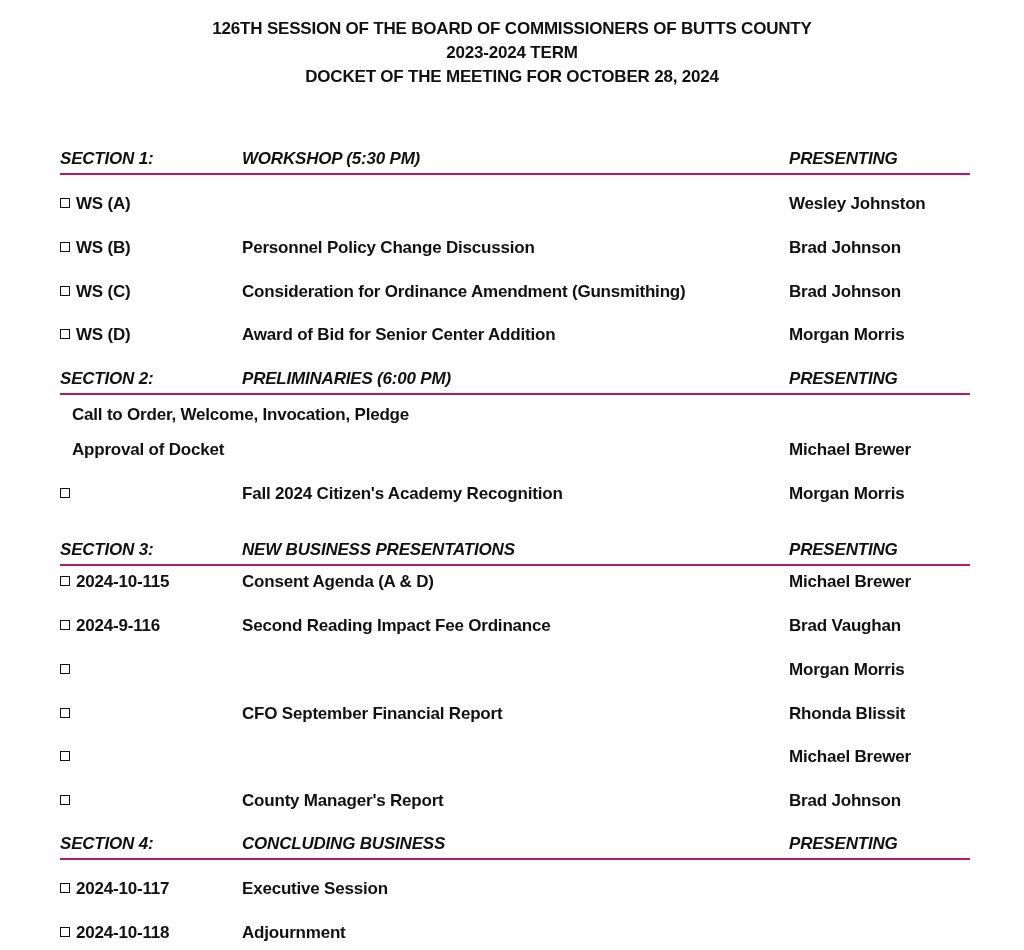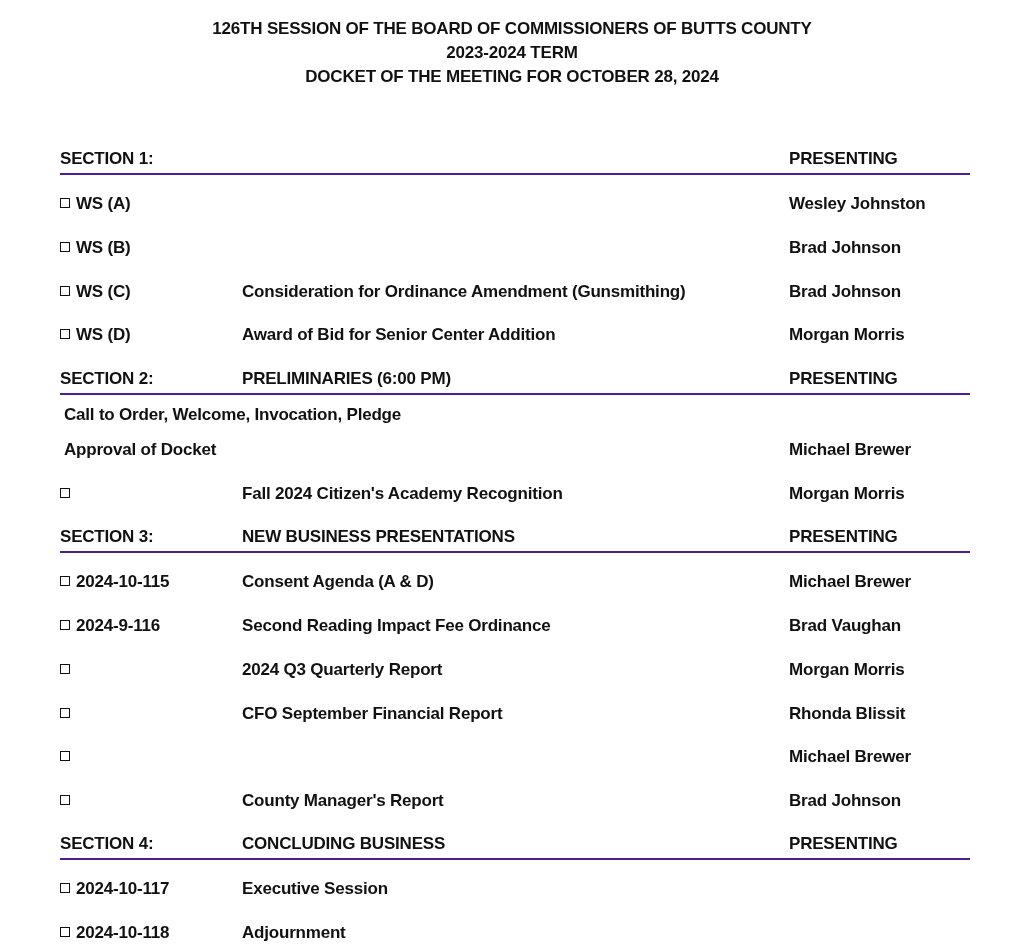--- a/index.html
+++ b/index.html
@@ -12,46 +12,48 @@
       position: absolute; left: 0; width: 1024px; text-align: center;
       font-weight: bold; font-size: 17px; line-height: 24px; letter-spacing: -0.2px;
     }
     .row {
       position: absolute; left: 60px; width: 910px; height: 24px;
       font-weight: bold; font-size: 17px; line-height: 24px; letter-spacing: -0.2px;
     }
     .row .c1 { position: absolute; left: 0; white-space: nowrap; }
     .row .c2 { position: absolute; left: 182px; white-space: nowrap; }
     .row .c3 { position: absolute; left: 729px; white-space: nowrap; }
-    .row .full { position: absolute; left: 4px; white-space: nowrap; }
-    .section { border-bottom: 2px solid #4c1d95; height: 26px; }
+    .row .full { position: absolute; left: 12px; white-space: nowrap; }
+    .section { border-bottom: 2px solid #be185d; height: 26px; font-style: italic; }
     .cb {
       display: inline-block; width: 10px; height: 10px; border: 1.5px solid #111;
       box-sizing: border-box; vertical-align: 1px; margin-right: 6px;
     }
   </style>
 </head>
 <body>
 
 <div>
   <div class="title" style="top:17px">126TH SESSION OF THE BOARD OF COMMISSIONERS OF BUTTS COUNTY</div>
   <div class="title" style="top:41px">2023-2024 TERM</div>
   <div class="title" style="top:65px">DOCKET OF THE MEETING FOR OCTOBER 28, 2024</div>
 </div>
 
 <div class="row section" style="top:147px">
   <span class="c1">SECTION 1:</span>
+  <span class="c2">WORKSHOP (5:30 PM)</span>
   <span class="c3">PRESENTING</span>
 </div>
 <div class="row" style="top:192px">
   <span class="c1"><span class="cb"></span><span>WS (A)</span></span>
   <span class="c3">Wesley Johnston</span>
 </div>
 <div class="row" style="top:236px">
   <span class="c1"><span class="cb"></span><span>WS (B)</span></span>
+  <span class="c2">Personnel Policy Change Discussion</span>
   <span class="c3">Brad Johnson</span>
 </div>
 <div class="row" style="top:280px">
   <span class="c1"><span class="cb"></span><span>WS (C)</span></span>
   <span class="c2">Consideration for Ordinance Amendment (Gunsmithing)</span>
   <span class="c3">Brad Johnson</span>
 </div>
 <div class="row" style="top:323px">
   <span class="c1"><span class="cb"></span><span>WS (D)</span></span>
   <span class="c2">Award of Bid for Senior Center Addition</span>
@@ -69,38 +71,37 @@
 <div class="row" style="top:438px">
   <span class="full">Approval of Docket</span>
   <span class="c3">Michael Brewer</span>
 </div>
 <div class="row" style="top:482px">
   <span class="c1"><span class="cb"></span></span>
   <span class="c2">Fall 2024 Citizen's Academy Recognition</span>
   <span class="c3">Morgan Morris</span>
 </div>
 
-<div class="row section" style="top:525px">
+<div class="row section" style="top:538px">
   <span class="c1">SECTION 3:</span>
   <span class="c2">NEW BUSINESS PRESENTATIONS</span>
   <span class="c3">PRESENTING</span>
 </div>
 <div class="row" style="top:570px">
   <span class="c1"><span class="cb"></span><span>2024-10-115</span></span>
   <span class="c2">Consent Agenda (A &amp; D)</span>
   <span class="c3">Michael Brewer</span>
 </div>
 <div class="row" style="top:614px">
   <span class="c1"><span class="cb"></span><span>2024-9-116</span></span>
   <span class="c2">Second Reading Impact Fee Ordinance</span>
   <span class="c3">Brad Vaughan</span>
 </div>
 <div class="row" style="top:658px">
   <span class="c1"><span class="cb"></span></span>
-  <span class="c2">2024 Q3 Quarterly Report</span>
   <span class="c3">Morgan Morris</span>
 </div>
 <div class="row" style="top:702px">
   <span class="c1"><span class="cb"></span></span>
   <span class="c2">CFO September Financial Report</span>
   <span class="c3">Rhonda Blissit</span>
 </div>
 <div class="row" style="top:745px">
   <span class="c1"><span class="cb"></span></span>
   <span class="c3">Michael Brewer</span>

